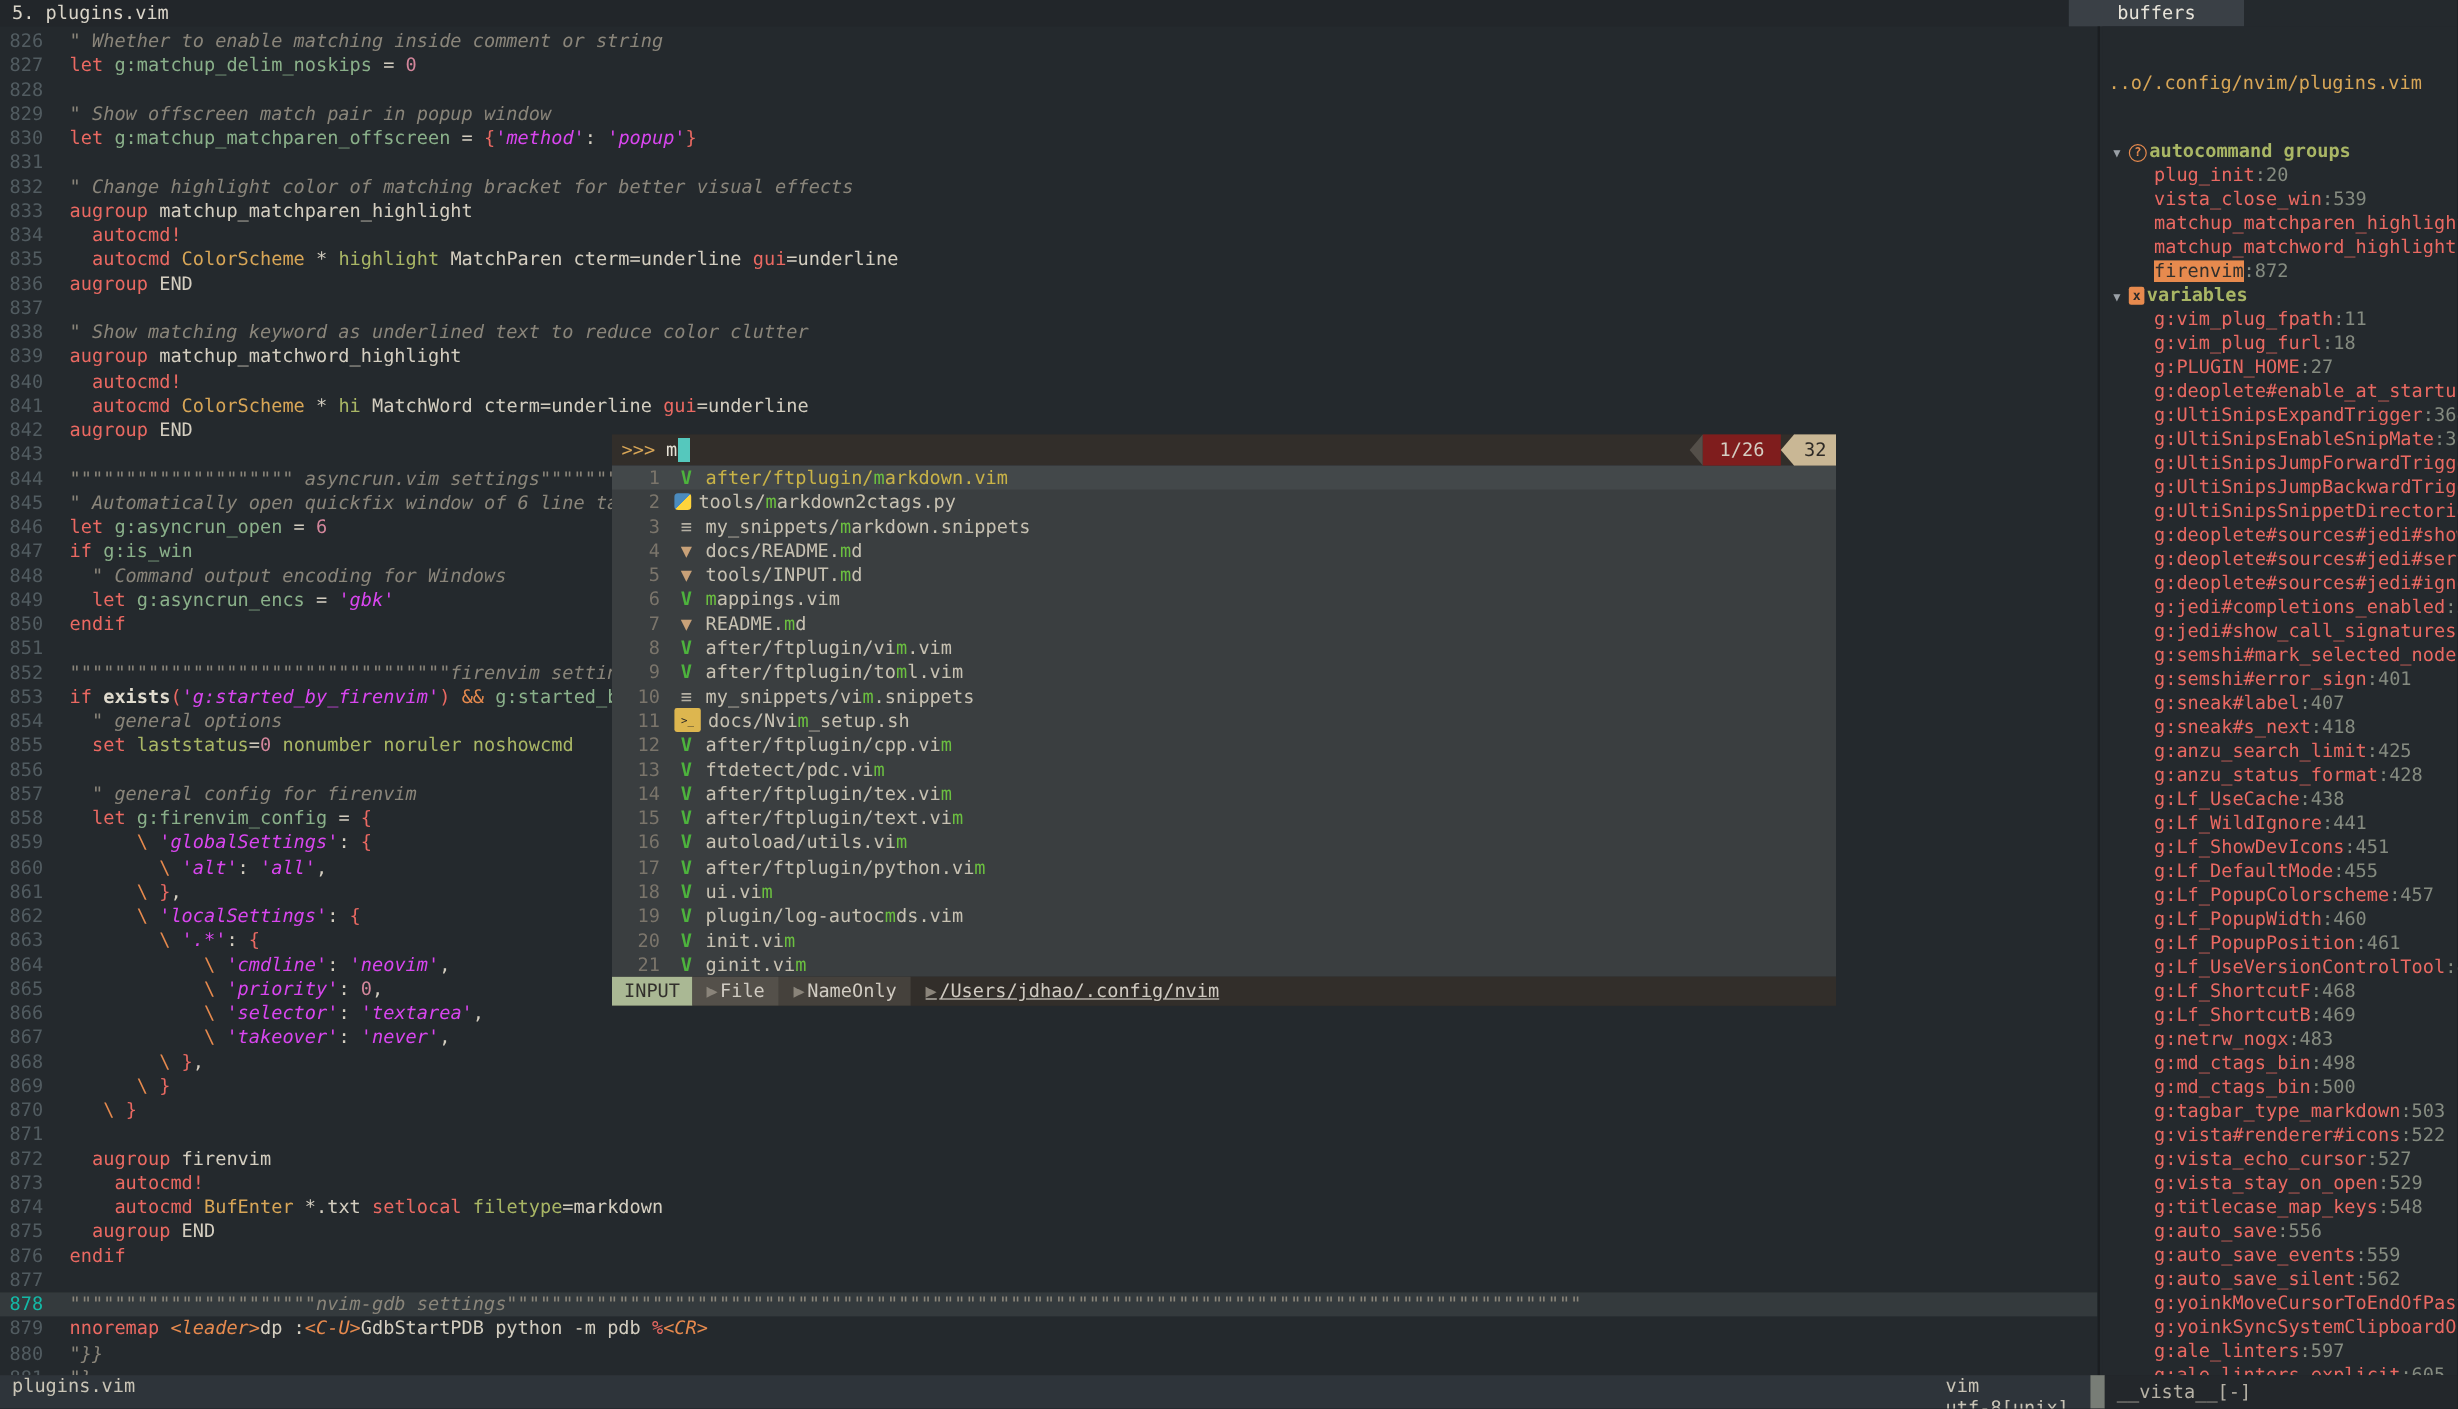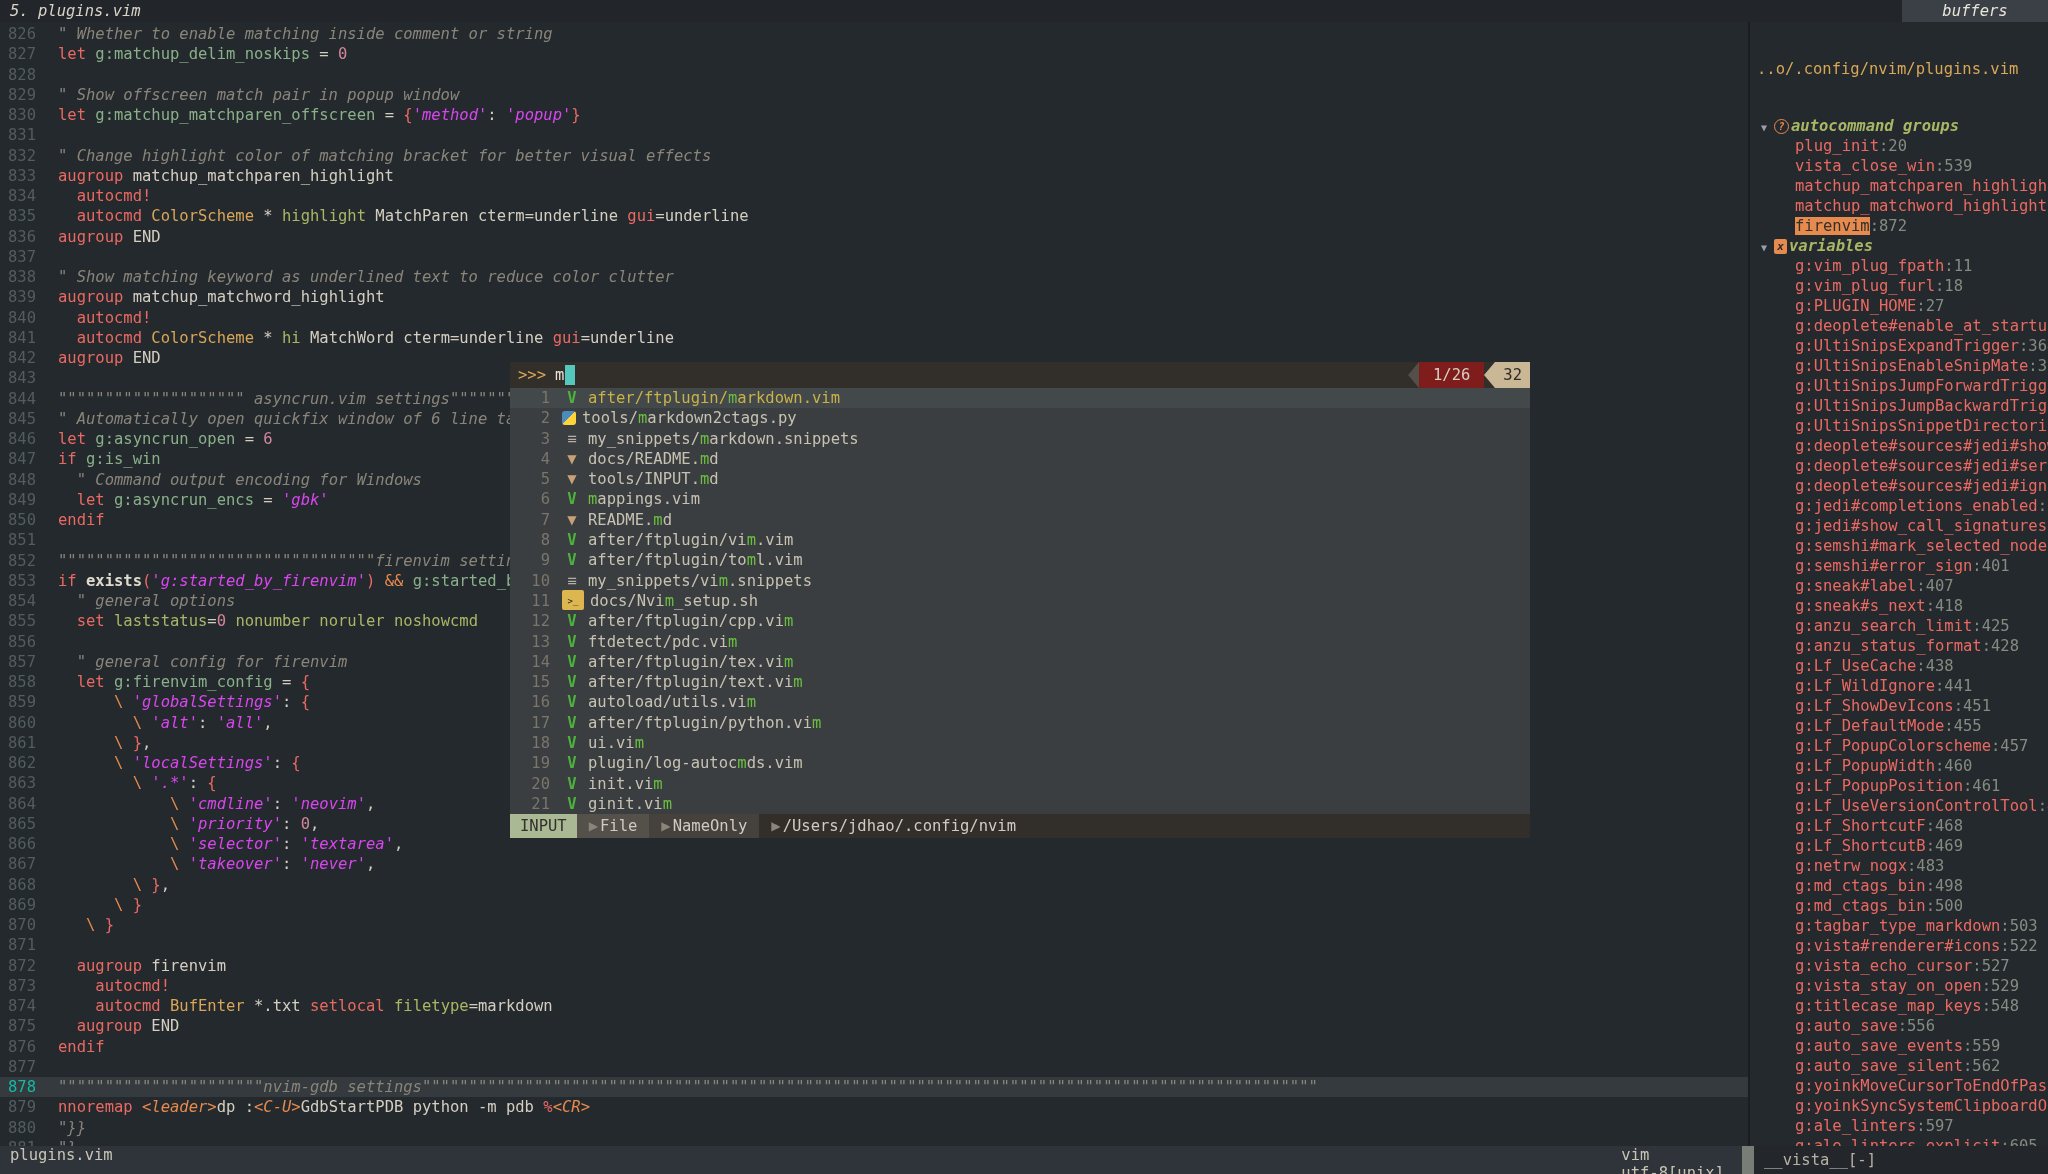--- a/index.html
+++ b/index.html
@@ -1,19 +1,19 @@
 <!DOCTYPE html>
 <html><head>
 <meta charset="utf-8">
 <style>
   html,body{margin:0;padding:0;background:#1b1e21;}
   #screen{position:relative;width:2048px;height:1174px;background:#24292d;overflow:hidden;
     font-family:"DejaVu Sans Mono","Liberation Mono",monospace;font-size:15.5px;color:#d4cec0;}
   
-  #tabline{position:absolute;left:0;top:0;width:2048px;height:22px;background:#22262a;line-height:22px;font-style:italic;}
+  #tabline{position:absolute;left:0;top:0;width:1870px;height:22px;background:#22262a;line-height:22px;}
   #tab-current{padding-left:10px;color:#d9d4c8;}
   #tab-buffers{position:absolute;right:0;top:0;width:146px;height:22px;background:#3a4046;color:#e8e4da;text-align:center;}
   
   #editor{position:absolute;left:0;top:24px;width:1748px;height:1122px;overflow:hidden;}
   .line{height:20.25px;line-height:20.25px;white-space:pre;}
   .line.hl{background:#343a3d;}
   .lnum{display:inline-block;width:36px;text-align:right;color:#525c61;margin-right:22px;}
   .line.hl .lnum{color:#14b8a6;}
   .tk-c{color:#8a857a;font-style:italic}
   .tk-k{color:#ea6962}
@@ -51,27 +51,27 @@
   .ic-sh{position:relative;top:-1px;background:#ddb64f;color:#252525;font-size:9px;border-radius:2px;padding:1px 1px;}
   .pp-text{color:#c7c1b2;margin-left:6px;}
   .pp-text .mt{color:#6bbf40;}
   .pp-row.sel .pp-text{color:#c9b347;}
   #pp-status{height:24px;background:#322e2a;display:flex;align-items:center;line-height:24px;}
   #pp-mode{background:#aab894;color:#32302c;font-weight:normal;padding:0 10px;}
   .pp-seg{padding:0 12px 0 4px;color:#d0cbc2;}
   .pp-arrow{color:#8a847a;padding:0 2px 0 8px;}
   .seg-0{background:#54504a;}
   .seg-1{background:#45413c;}
-  .seg-2{background:#322e2a;flex:1;}
+  .seg-2{background:#322e2a;flex:1;text-decoration:underline;}
   
   #vsep{position:absolute;left:1748px;top:22px;width:2px;height:1152px;background:#1b1e21;}
   #sidebar{position:absolute;left:1752px;top:22px;width:296px;height:1124px;overflow:hidden;background:#24292d;white-space:pre;}
   #sb-title{color:#d8a657;height:22px;line-height:22px;padding-left:5px;}
   .sb-spacer{height:20px;}
-  .sb-header{height:20px;line-height:20px;color:#a9b665;font-weight:bold;font-style:italic;}
+  .sb-header{height:20px;line-height:20px;color:#a9b665;font-weight:bold;}
   .sb-tri{color:#9aa0a6;font-size:10px;padding:0 7px 0 9px;font-weight:normal;}
   .ic-q{display:inline-block;color:#e78a4e;border:1.5px solid #e78a4e;border-radius:50%;width:13px;height:13px;
         line-height:13px;text-align:center;font-size:10px;font-weight:bold;margin-right:2px;position:relative;top:-1px;}
   .ic-x{display:inline-block;background:#e78a4e;color:#2a2a2a;border-radius:2px;width:13px;height:15px;
         line-height:15px;text-align:center;font-size:11px;font-weight:bold;margin-right:2px;position:relative;top:-1px;}
   .sb-item{height:20px;line-height:20px;padding-left:43px;color:#ea6962;}
   .sb-suffix{color:#858b80;}
   .sb-selname{background:#e78a4e;color:#32302c;}
   
   #statusbar{position:absolute;left:0;top:1146px;width:1742px;height:28px;background:#2e343a;

